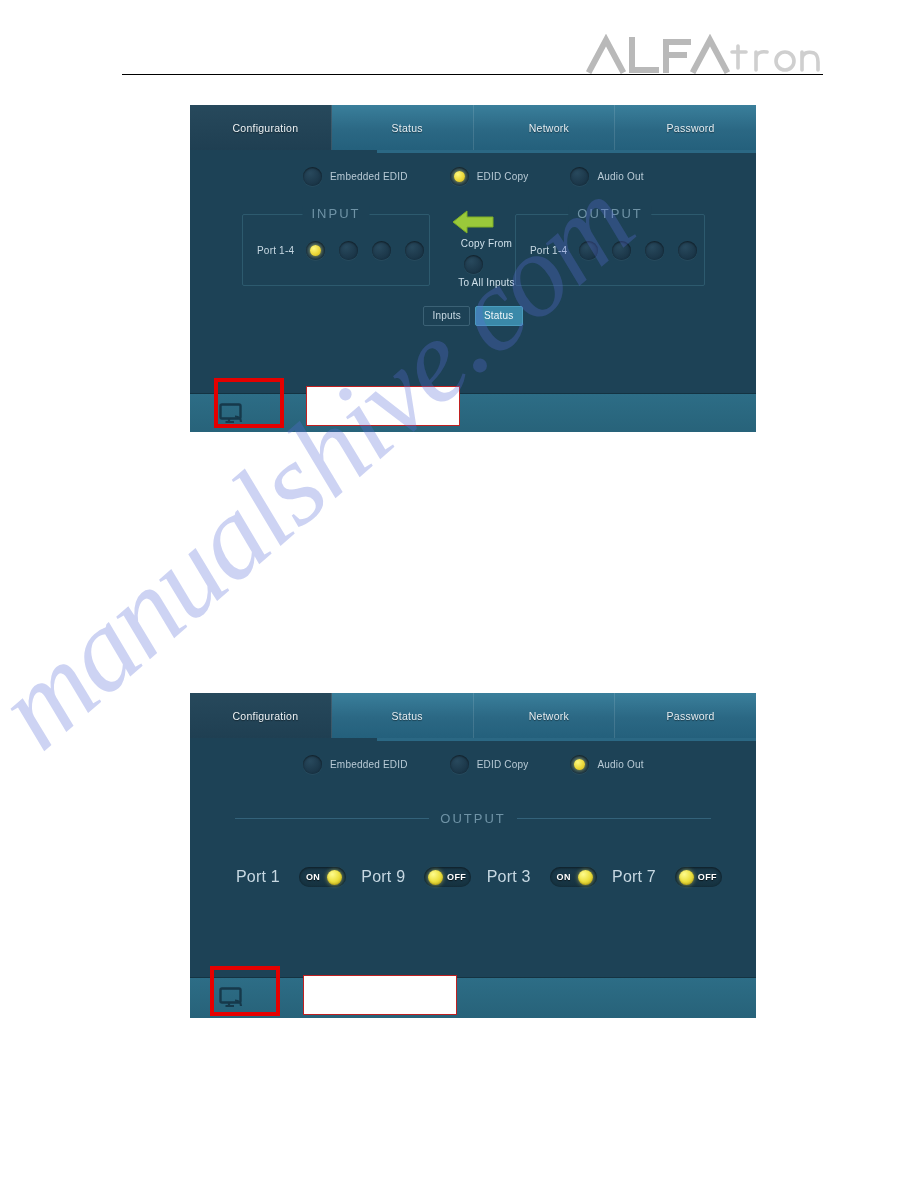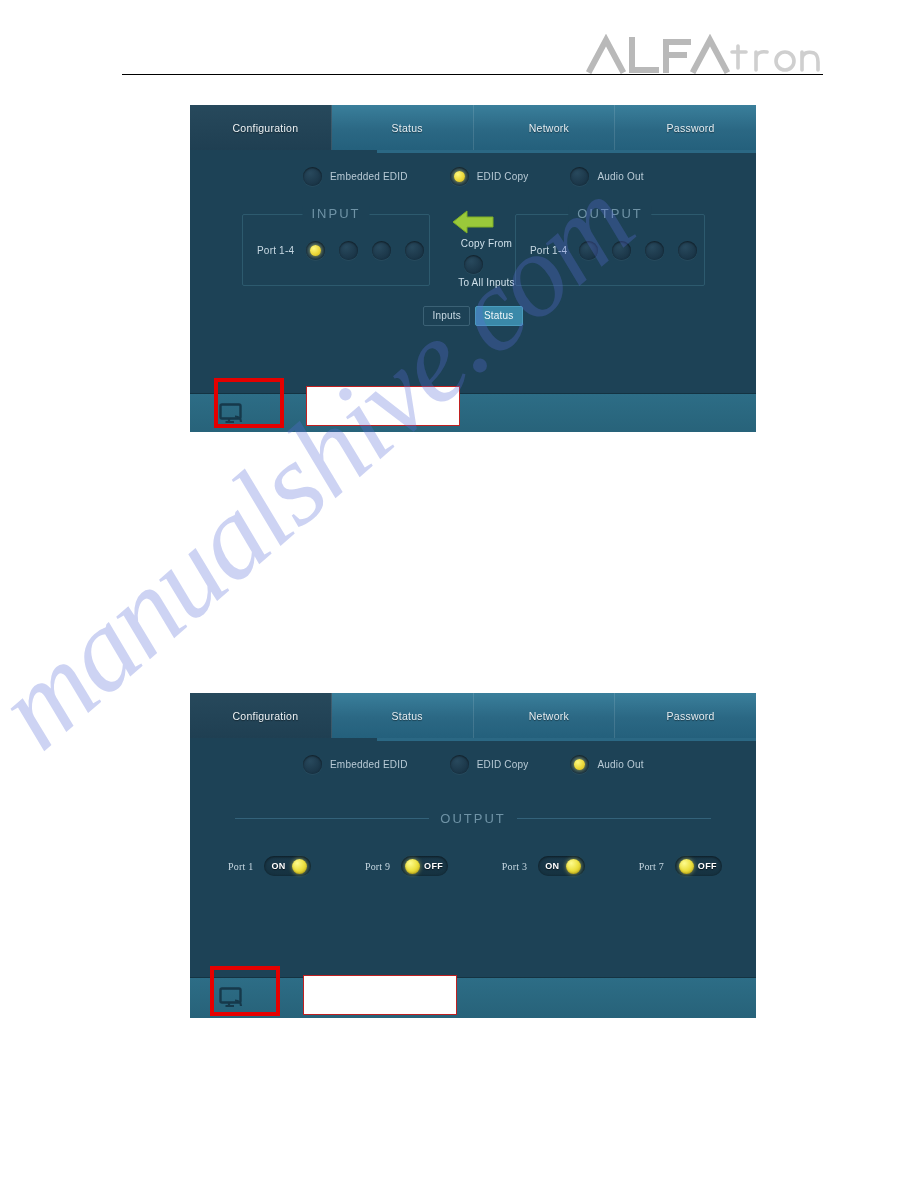--- a/index.html
+++ b/index.html
@@ -133,21 +133,21 @@
   .rule { flex: 1 1 auto; height: 1px; background: #33627a; }
   .out-legend-text {
     font-size: 13px; letter-spacing: 2px; color: #6f93a6; padding: 0 11px;
   }
 
   .toggle-row {
     display: flex; align-items: center; margin-top: 30px;
     padding: 0 34px; justify-content: space-between;
   }
   .toggle-item { display: flex; align-items: center; gap: 7px; }
-  .toggle-item .port-label { margin: 4px; font-size: 10px; font-family: Liberation Serif, serif; }
+  .toggle-item .port-label { margin: 12px; font-size: 16px; }
   .switch {
     position: relative; width: 47px; height: 20px; border-radius: 10px;
     background: linear-gradient(180deg,#1b3b4d 0%, #15313f 100%);
     box-shadow: inset 0 1px 3px rgba(0,0,0,.6);
     display: flex; align-items: center;
   }
   .switch .sw-text {
     position: absolute; font-size: 9px; font-weight: bold; color: #ffffff;
     letter-spacing: .4px; text-shadow: 0 1px 1px rgba(0,0,0,.6);
   }

